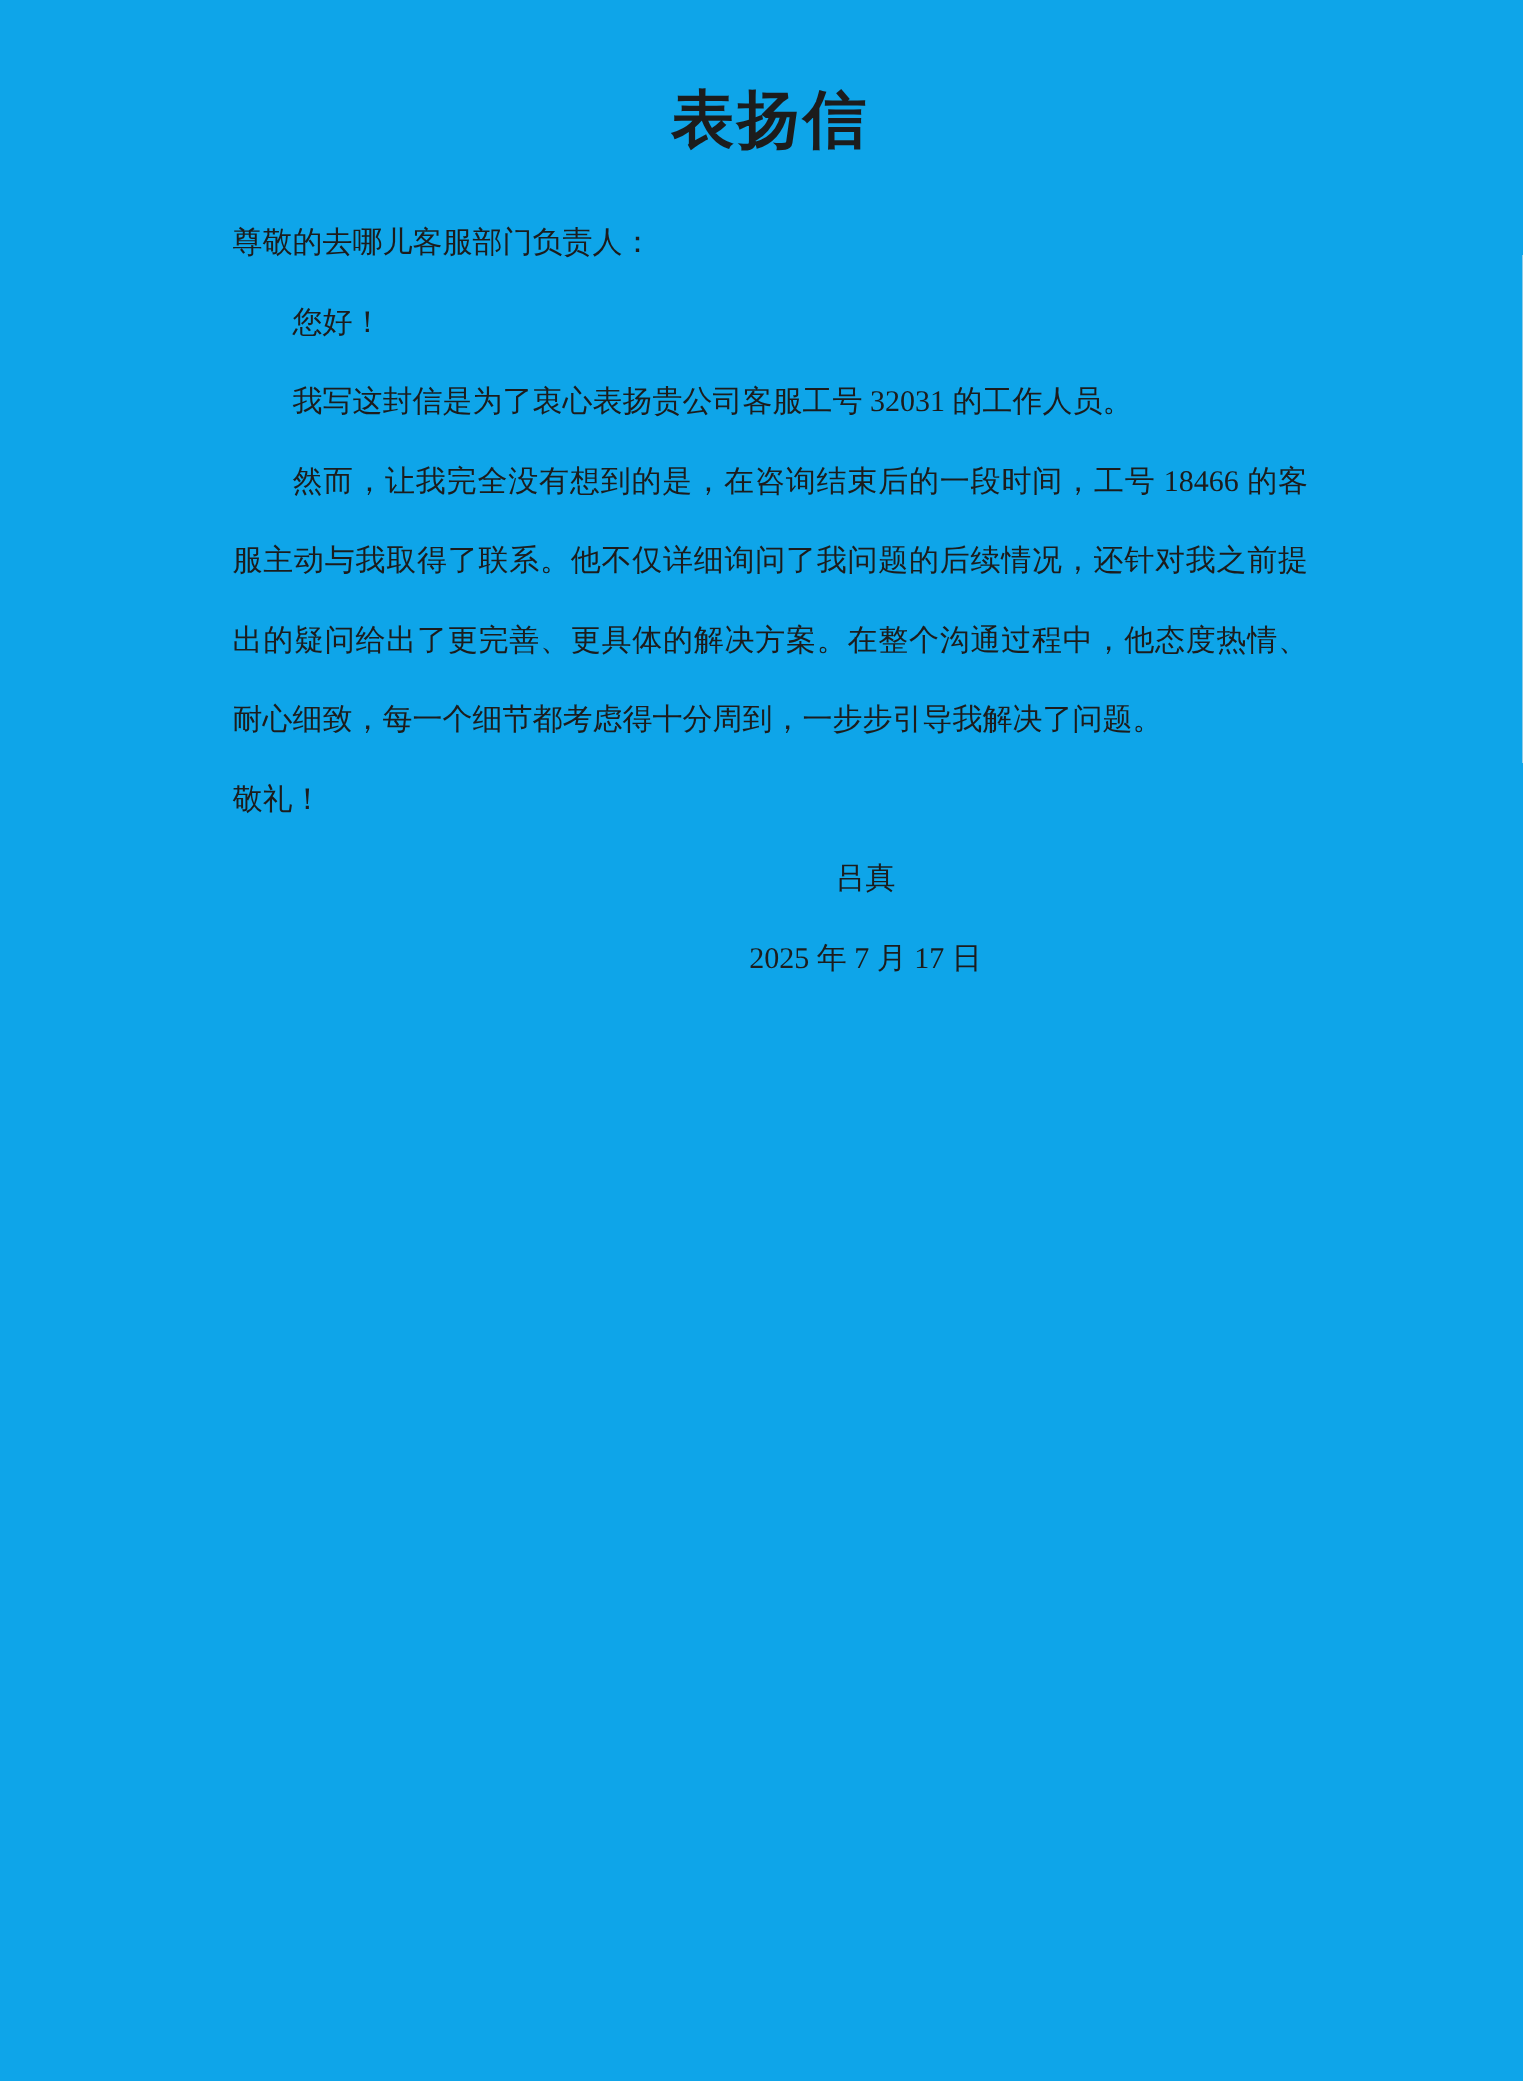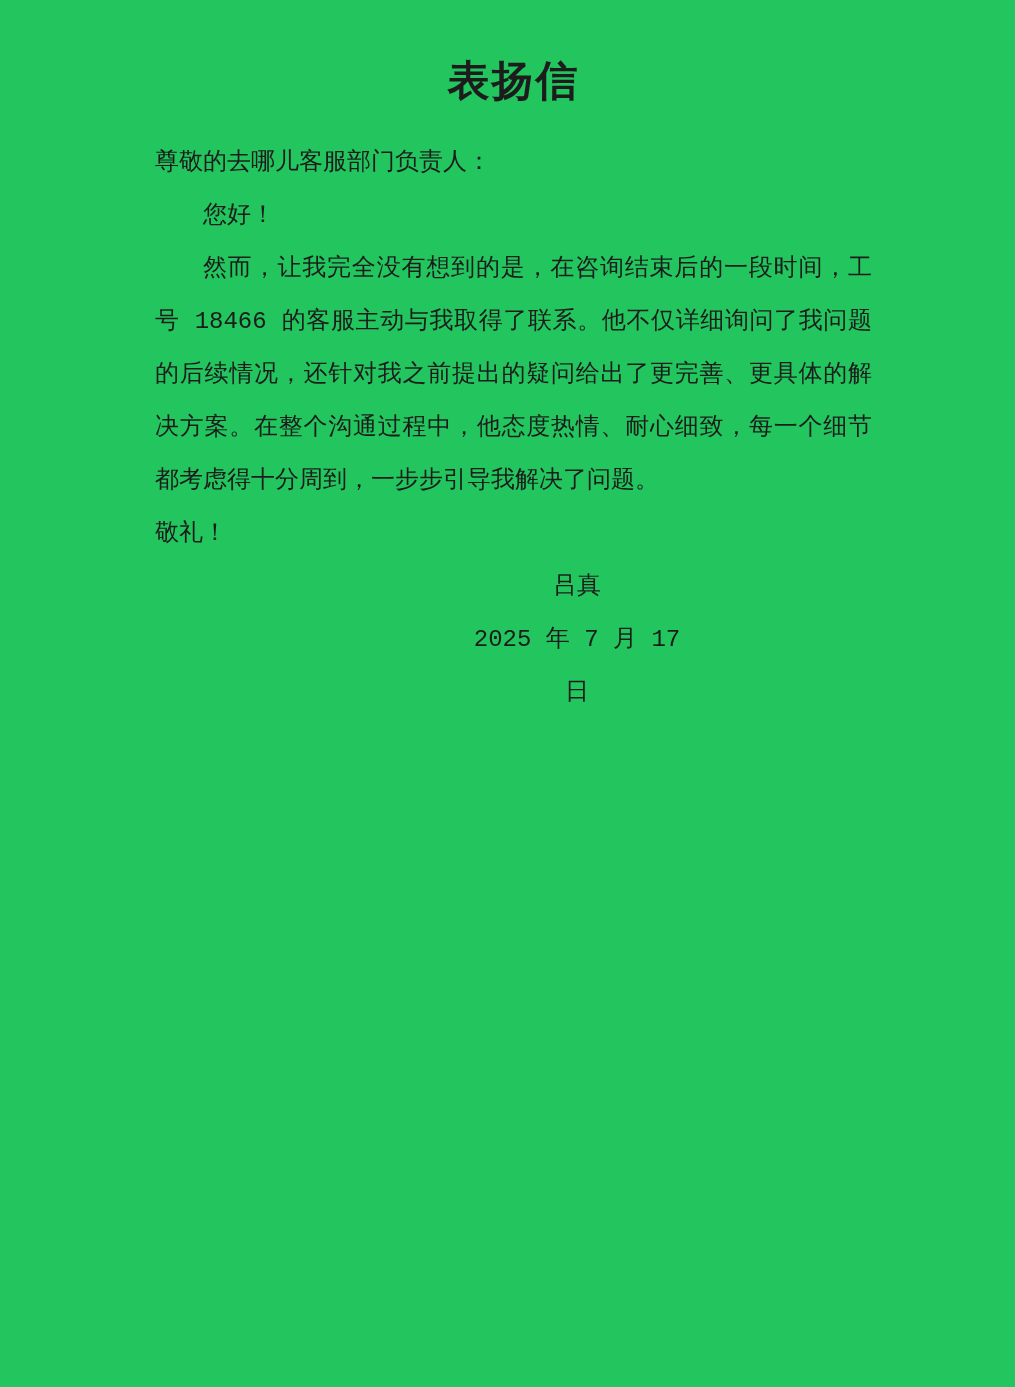--- a/index.html
+++ b/index.html
@@ -5,41 +5,40 @@
   html, body {
     margin: 0;
     padding: 0;
     background: #e9e9e9;
   }
   .page {
     position: relative;
     width: 1015px;
     height: 1387px;
     margin: 0 auto;
-    background: #22c55e;
+    background: #0ea5e9;
     color: #1c1c1c;
     font-family: "Liberation Serif", "DejaVu Serif", serif;
     box-sizing: border-box;
     padding: 56px 143px 0 155px;
     overflow: hidden;
   }
   .letter-title {
     font-size: 42px;
     font-weight: bold;
     text-align: center;
     line-height: 1.2;
     margin: 0 0 30px 0;
     letter-spacing: 2px;
   }
   .letter-body {
-    font-size: 24px;
+    font-size: 20px;
     line-height: 53px;
     text-align: justify;
     text-justify: inter-ideograph;
-    font-family: Liberation Mono, monospace;
   }
   .letter-body p {
     margin: 0;
     padding: 0;
   }
   .salutation {
     text-indent: 0;
   }
   .para {
     text-indent: 2em;
@@ -63,20 +62,21 @@
 <body>
 
 <div class="page">
   <h1 class="letter-title">表扬信</h1>
 
   <div class="letter-body">
     <p class="salutation">尊敬的去哪儿客服部门负责人：</p>
 
     <p class="para">您好！</p>
 
+    <p class="para">我写这封信是为了衷心表扬贵公司客服工号 32031 的工作人员。</p>
 
 
     <p class="para">然而，让我完全没有想到的是，在咨询结束后的一段时间，工号 18466 的客服主动与我取得了联系。他不仅详细询问了我问题的后续情况，还针对我之前提出的疑问给出了更完善、更具体的解决方案。在整个沟通过程中，他态度热情、耐心细致，每一个细节都考虑得十分周到，一步步引导我解决了问题。</p>
 
 
 
 
     <p class="closing">敬礼！</p>
 
     <div class="sign-block">

